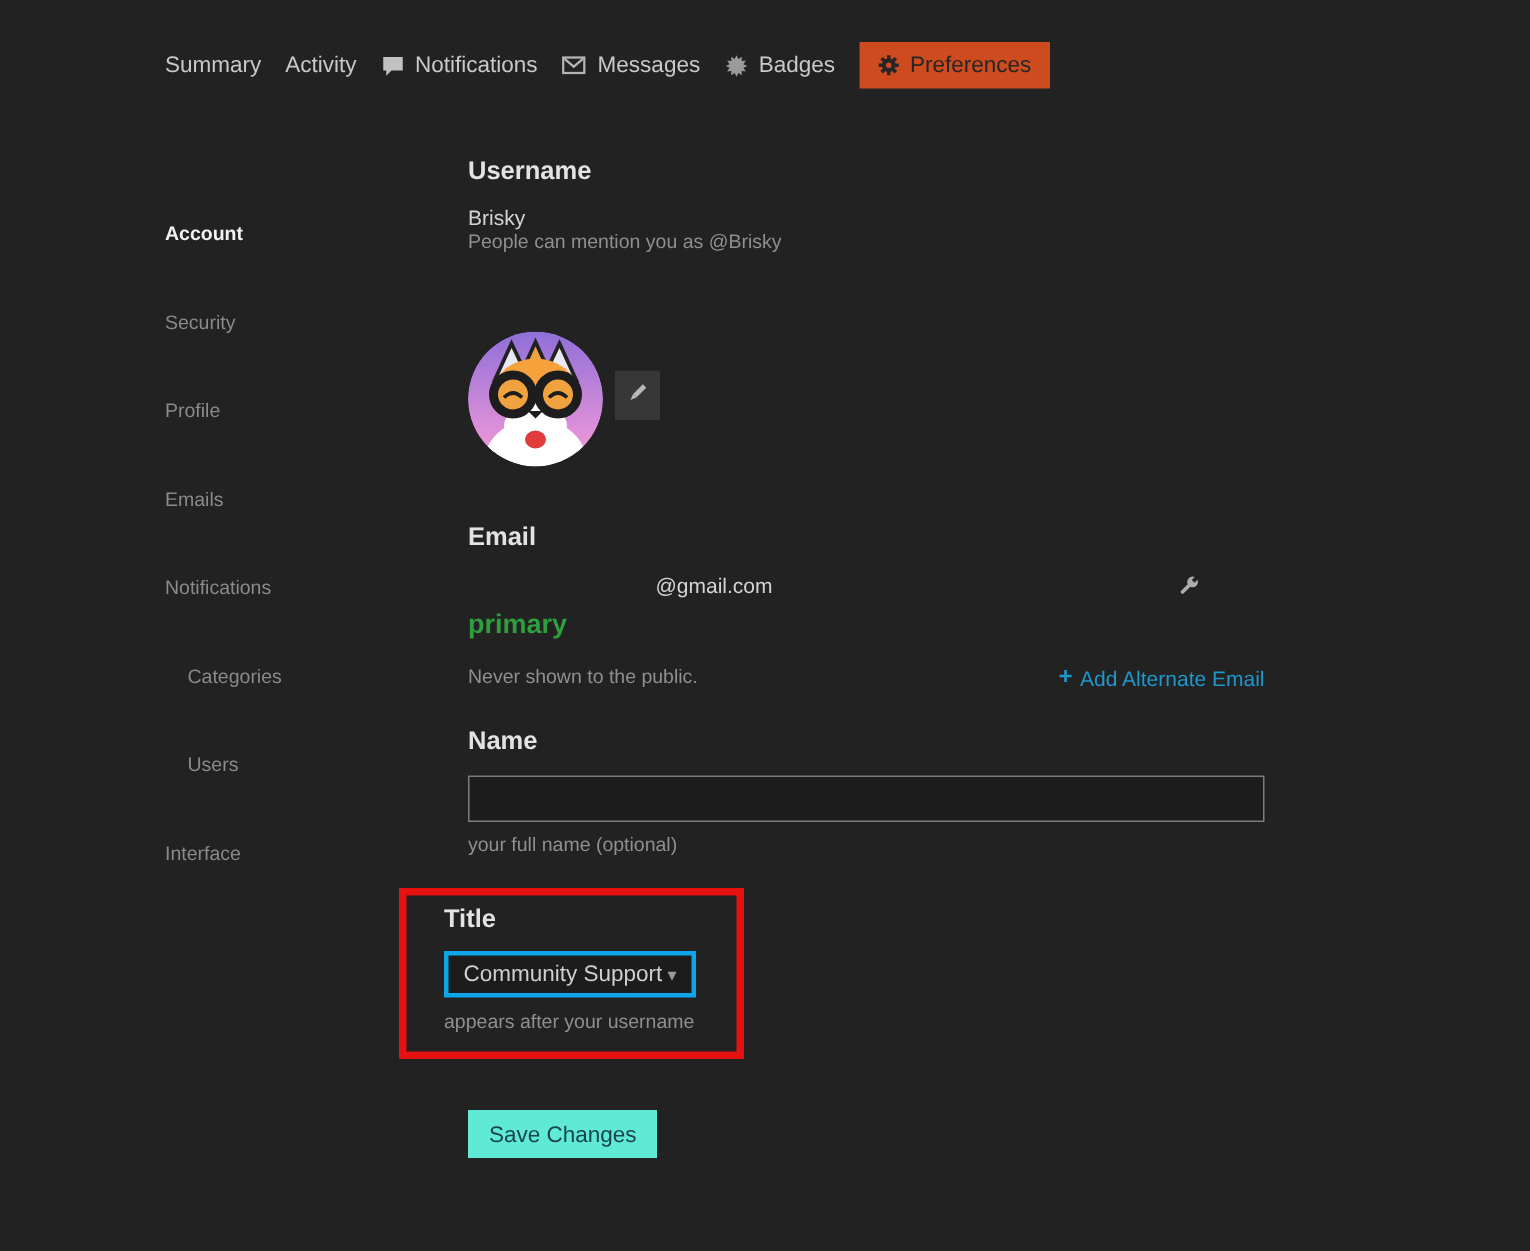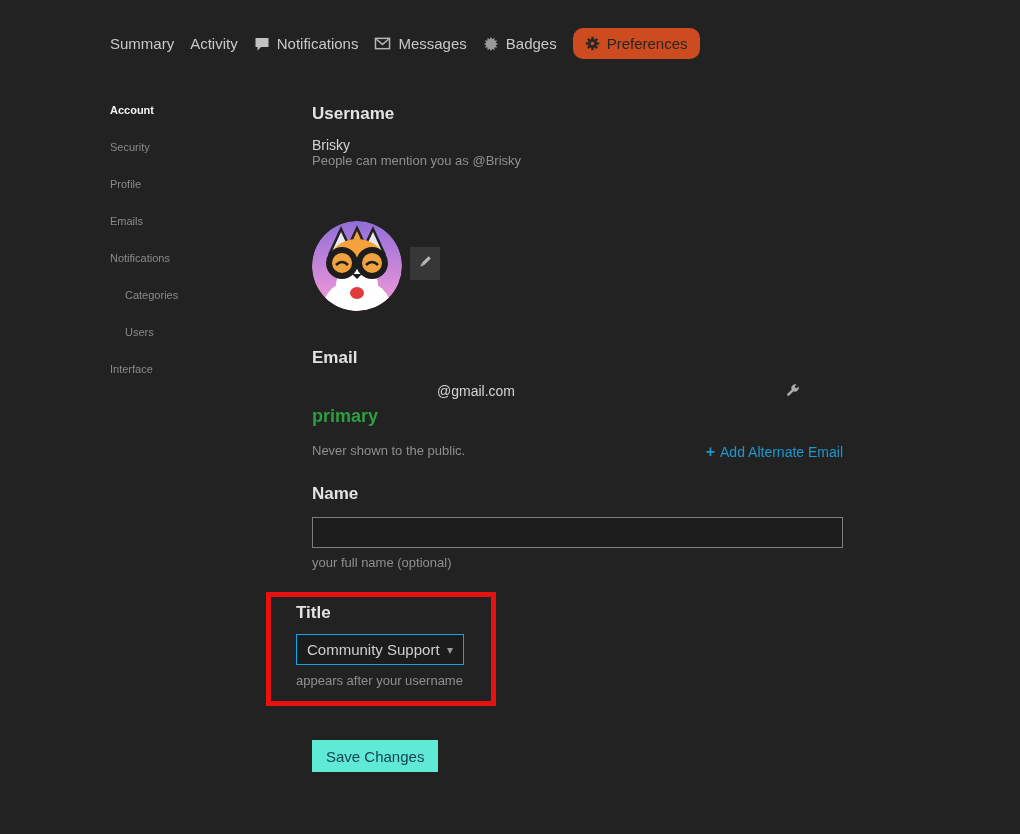--- a/index.html
+++ b/index.html
@@ -16,28 +16,28 @@
     position:absolute; top:28px; left:110px;
     display:flex; align-items:center; gap:16px; height:31px;
   }
   .nav-tab {
     display:flex; align-items:center; gap:7px;
     color:#c9c9c9; font-size:15px; cursor:pointer; white-space:nowrap;
   }
   .nav-tab svg { display:block; }
   .nav-tab.active {
     background:#cd4b1e; color:#262626;
-    height:31px; padding:0 12px; border-radius:10px;
+    height:31px; padding:0 12px; border-radius:0;
   }
 
   
   .sidebar { position:absolute; top:104px; left:110px; }
   .side-item {
-    font-size:11px; color:#8a8a8a; margin-bottom:25px;
-    cursor:pointer; white-space:nowrap;
+    font-size:13px; color:#8a8a8a; margin-bottom:25px;
+    cursor:pointer; white-space:nowrap;margin-top:44px;
   }
   .side-item.active { color:#f2f2f2; font-weight:bold; }
   .side-item.indent { margin-left:15px; }
 
   
   .sec { position:absolute; left:312px; width:531px; }
   .sec-heading { font-size:17px; font-weight:bold; color:#e3e3e3; margin:0; }
   .value { font-size:14px; color:#d4d4d4; }
   .hint  { font-size:13px; color:#8f8f8f; }
 
@@ -75,21 +75,21 @@
   .sec-name .hint { margin-top:7px; }
 
   .annotation-box {
     position:absolute; left:266px; top:592px;
     width:220px; height:104px;
     border:5px solid #e61111;
   }
   .title-inner { padding:6px 0 0 25px; }
   .select-box {
     margin-top:11px; width:168px; height:31px; box-sizing:border-box;
-    border:1px solid #0ea5e9; background:#1c1c1c;
+    border:3px solid #0ea5e9; background:#1c1c1c;
     display:flex; align-items:center; justify-content:space-between;
     padding:0 10px; cursor:pointer;
   }
   .select-box .sel-label { color:#cfcfcf; font-size:15px; white-space:nowrap; }
   .select-box .caret { color:#9a9a9a; font-size:12px; }
   .title-inner .hint { margin-top:8px; }
 
   .save-btn {
     position:absolute; left:312px; top:740px;
     background:#5eead4; color:#1a4254;

